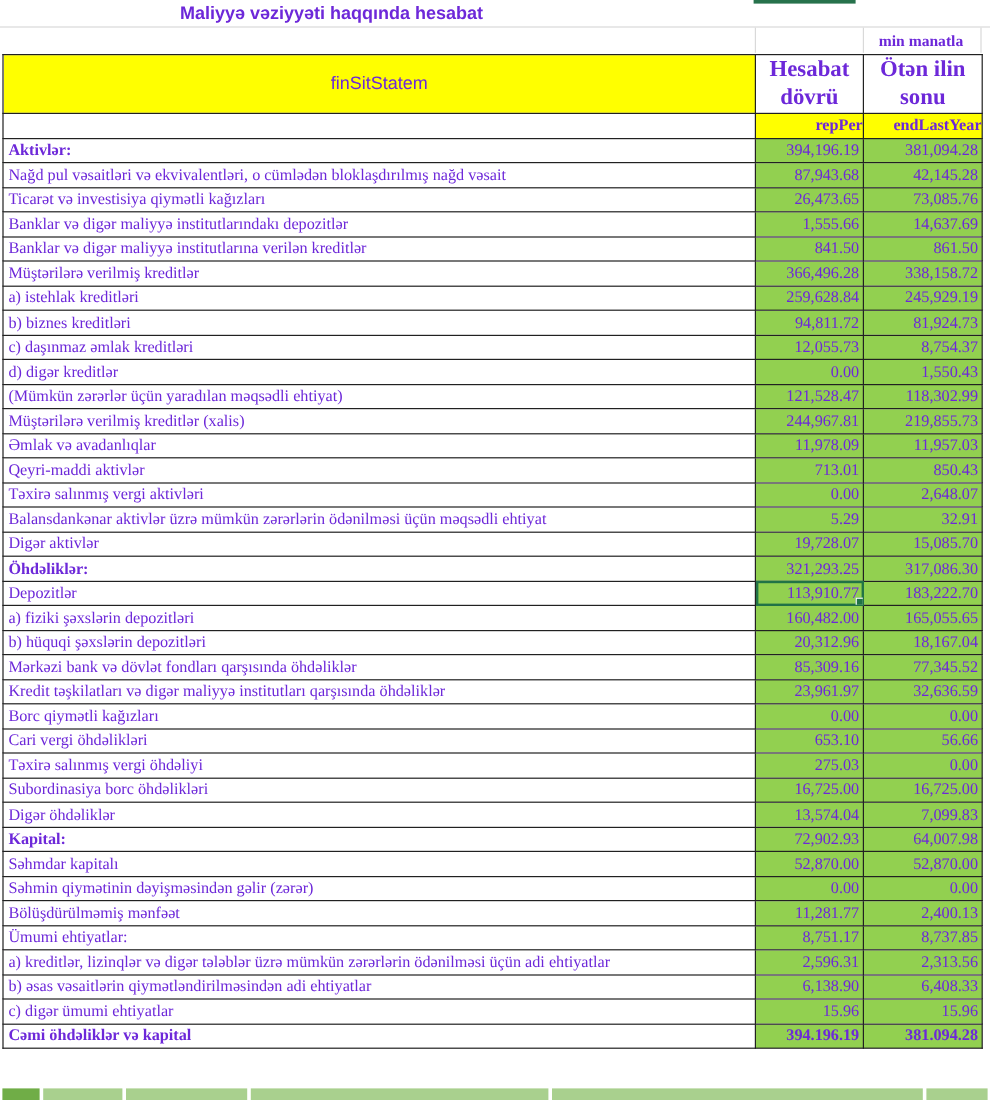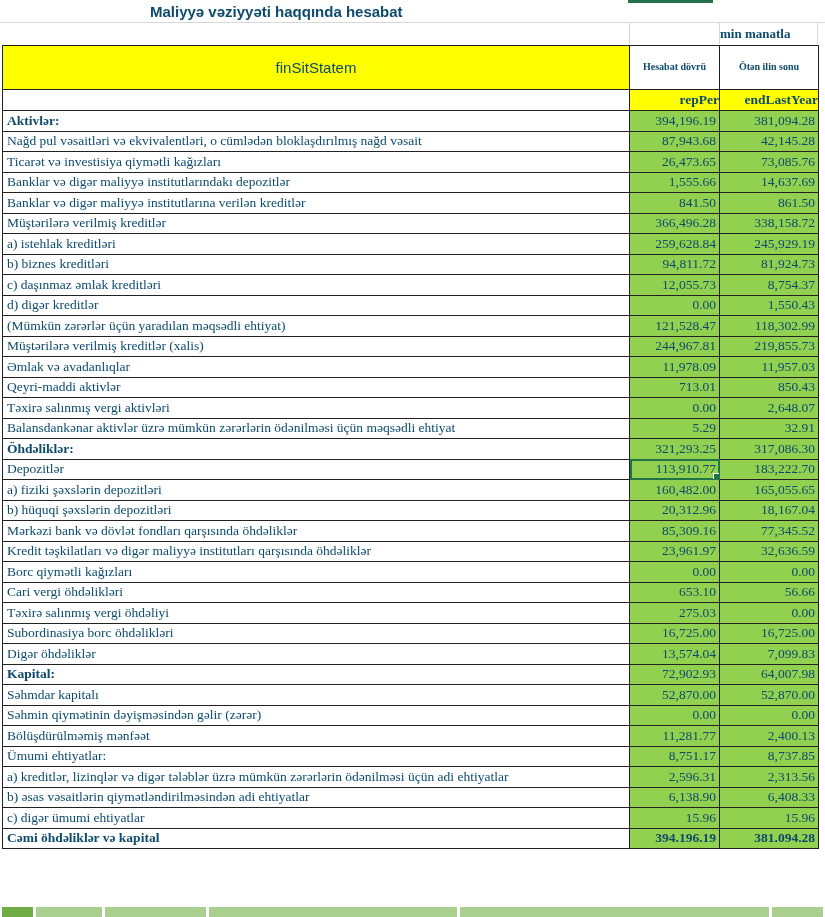--- a/index.html
+++ b/index.html
@@ -1,43 +1,43 @@
 <!DOCTYPE html>
 <html><head>
 <meta charset="utf-8">
 <style>
   html,body{margin:0;padding:0;background:#fff;}
   #stage{position:relative;width:825px;height:917px;background:#fff;overflow:hidden;
-         font-family:"Liberation Serif", serif;color:#0c4a6e;}
+         font-family:"Liberation Serif", serif;color:#6d28d9;}
 
   
   #top-sliver{position:absolute;left:628px;top:0;width:85px;height:3px;background:#27724c;}
 
   .title{position:absolute;left:150px;top:2px;height:20px;line-height:20px;
          font-family:"Liberation Sans", sans-serif;font-weight:bold;font-size:15px;}
 
   #title-gridline{position:absolute;left:0;top:22px;width:825px;height:1px;background:#d9d9d9;}
 
   .unit-cell{position:absolute;top:23px;height:21px;border-right:1px solid #d9d9d9;
              line-height:21px;font-size:13px;font-weight:bold;}
   #u1{left:2px;width:627px;}
   #u2{left:630px;width:89px;}
-  #u3{left:720px;width:98px;text-align:left;padding-right:2px;box-sizing:border-box;}
+  #u3{left:720px;width:98px;text-align:center;padding-right:2px;box-sizing:border-box;}
 
   table#grid{position:absolute;left:2px;top:45px;width:816px;border-collapse:collapse;
              table-layout:fixed;}
   #grid td{border:1px solid #212121;overflow:hidden;white-space:nowrap;line-height:1.05;
            vertical-align:middle;padding:0;}
   tr.h1{height:44px;}
   tr.h2{height:21px;}
   tbody tr{height:20.5px;}
 
   .c-name{background:#ffff00;text-align:center;
           font-family:"Liberation Sans", sans-serif;font-size:15px;}
-  .c-hdr{text-align:center;font-weight:bold;font-size:10px;white-space:normal !important;
+  .c-hdr{text-align:center;font-weight:bold;font-size:19px;white-space:normal !important;
          line-height:1.25 !important;}
   .c-code{background:#ffff00;text-align:right;font-weight:bold;font-size:13.5px;}
 
   .lbl{padding-left:4px !important;font-size:13.5px;background:#fff;}
   .num{background:#92d050;text-align:right;padding-right:3px !important;font-size:13.5px;}
   .bold{font-weight:bold;}
   tr.last td{border-bottom:2px solid #111;}
 
   .sel{outline:2px solid #217346;outline-offset:-2px;position:relative;}
   .sel::after{content:'';position:absolute;right:-1px;bottom:-1px;width:5px;height:5px;
@@ -152,20 +152,25 @@
           <td class="lbl">Təxirə salınmış vergi aktivləri</td>
           <td class="num">0.00</td>
           <td class="num">2,648.07</td>
         </tr>
         <tr>
           <td class="lbl">Balansdankənar aktivlər üzrə mümkün zərərlərin ödənilməsi üçün məqsədli ehtiyat</td>
           <td class="num">5.29</td>
           <td class="num">32.91</td>
         </tr>
         <tr>
+          <td class="lbl">Digər aktivlər</td>
+          <td class="num">19,728.07</td>
+          <td class="num">15,085.70</td>
+        </tr>
+        <tr>
           <td class="lbl bold">Öhdəliklər:</td>
           <td class="num">321,293.25</td>
           <td class="num">317,086.30</td>
         </tr>
         <tr>
           <td class="lbl">Depozitlər</td>
           <td class="num sel">113,910.77</td>
           <td class="num">183,222.70</td>
         </tr>
         <tr>

